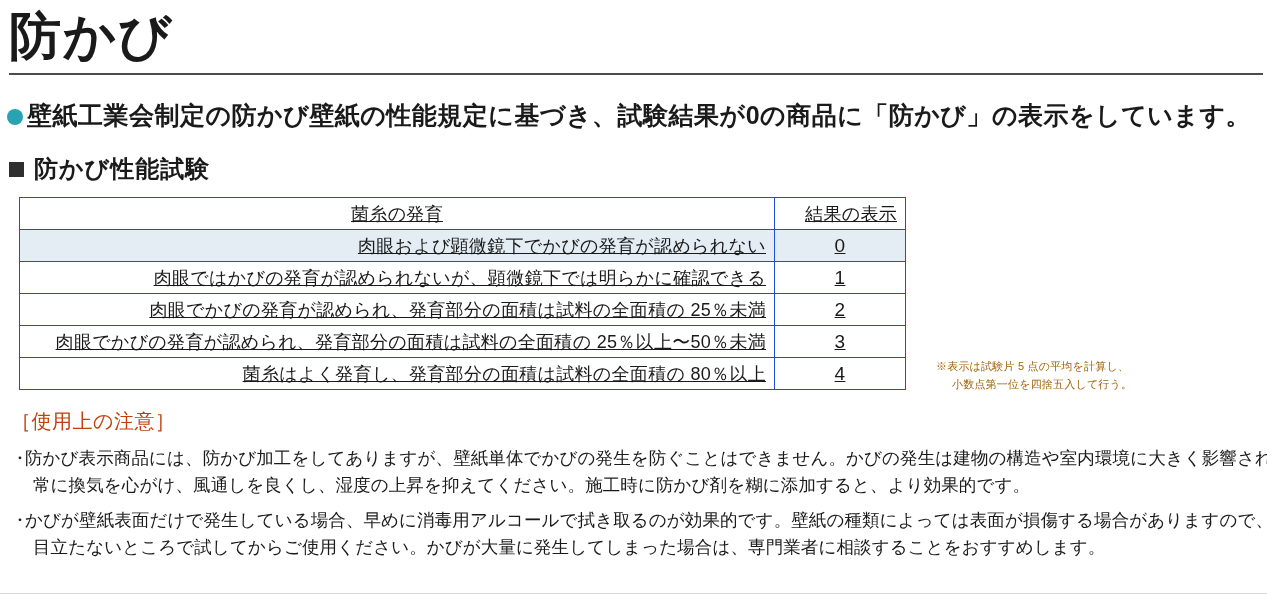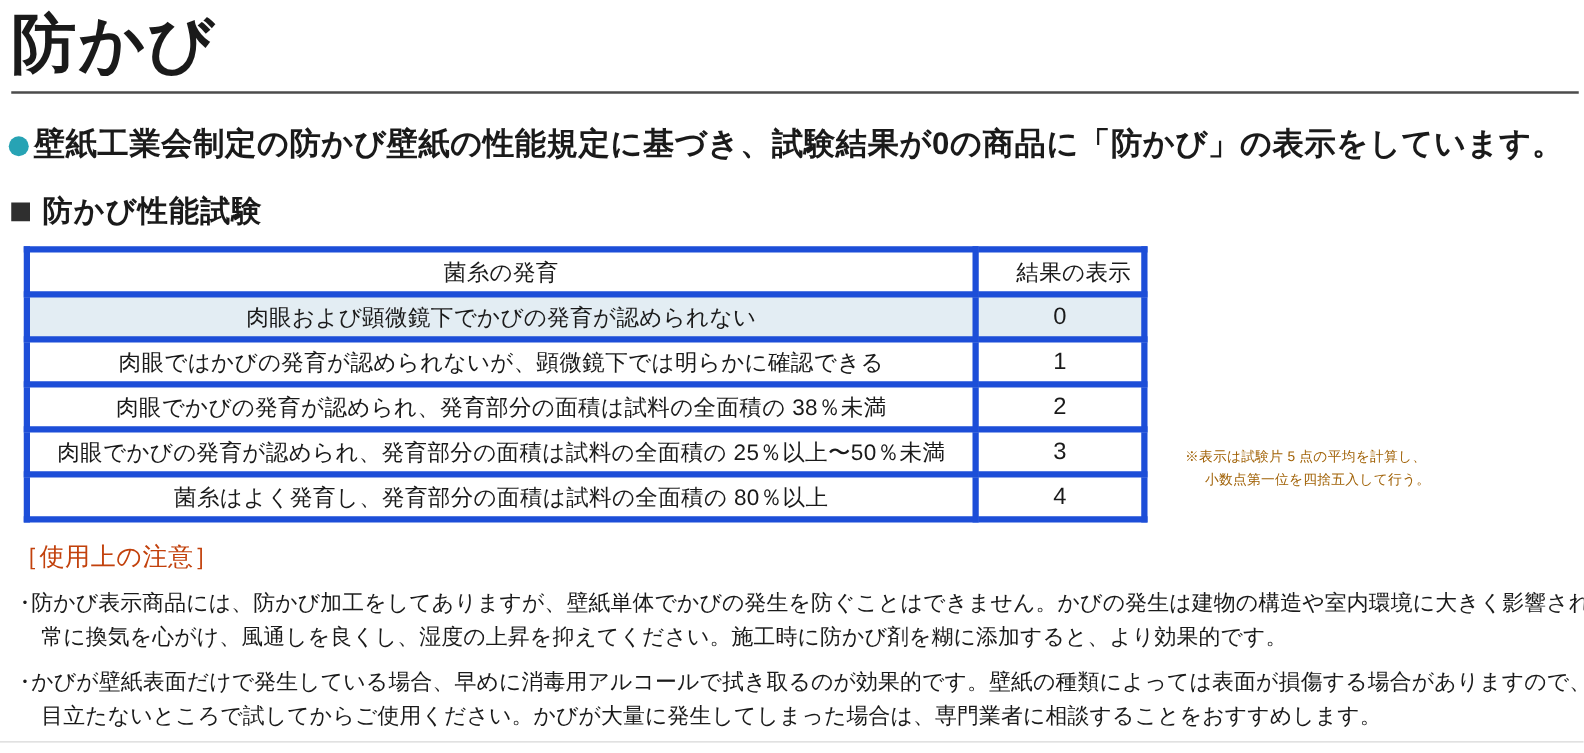--- a/index.html
+++ b/index.html
@@ -91,32 +91,33 @@
     align-items: flex-start;
   }
   table.perf {
     border-collapse: collapse;
     margin-left: 16px;
     table-layout: fixed;
     width: 852px;
     background: #fff;
   }
   table.perf th, table.perf td {
-    border: 5px solid #1d4ed8;
+    border: 1px solid #1d4ed8;
     font-weight: 400;
     font-size: 18px;
     color: #1a1a1a;
     height: 31px;
     padding: 0 8px;
     vertical-align: middle;
     letter-spacing: 0.3px;
+    text-decoration: underline;
   }
   table.perf th.col-desc { width: 738px; text-align: center; }
   table.perf th.col-res { width: 114px; text-align: right; }
-  table.perf td.desc { text-align: center; }
+  table.perf td.desc { text-align: right; }
   table.perf td.res { text-align: center; font-size: 19px; }
   table.perf tr.highlight td { background: #e3edf3; }
 
   .side-note {
     margin-left: 30px;
     margin-top: 160px;
     font-size: 11px;
     line-height: 1.65;
     color: #a16207;
     letter-spacing: 0.2px;
@@ -192,21 +193,21 @@
       <tbody>
         <tr class="highlight">
           <td class="desc">肉眼および顕微鏡下でかびの発育が認められない</td>
           <td class="res">0</td>
         </tr>
         <tr>
           <td class="desc">肉眼ではかびの発育が認められないが、顕微鏡下では明らかに確認できる</td>
           <td class="res">1</td>
         </tr>
         <tr>
-          <td class="desc">肉眼でかびの発育が認められ、発育部分の面積は試料の全面積の 38％未満</td>
+          <td class="desc">肉眼でかびの発育が認められ、発育部分の面積は試料の全面積の 25％未満</td>
           <td class="res">2</td>
         </tr>
         <tr>
           <td class="desc">肉眼でかびの発育が認められ、発育部分の面積は試料の全面積の 25％以上〜50％未満</td>
           <td class="res">3</td>
         </tr>
         <tr>
           <td class="desc">菌糸はよく発育し、発育部分の面積は試料の全面積の 80％以上</td>
           <td class="res">4</td>
         </tr>

